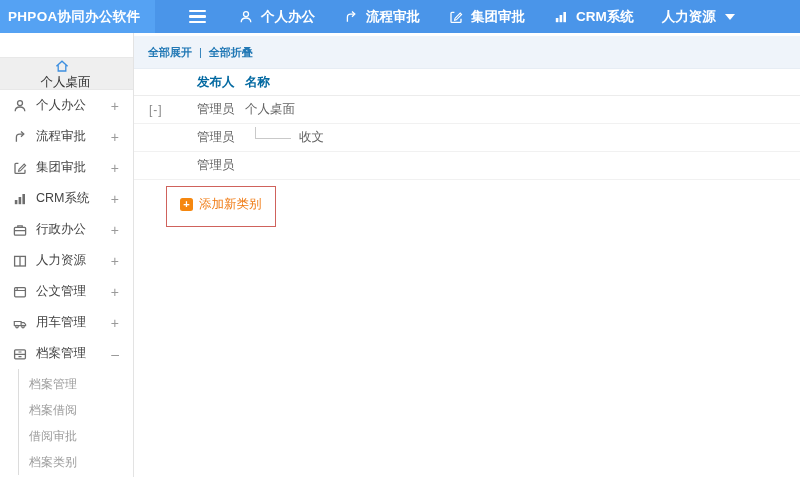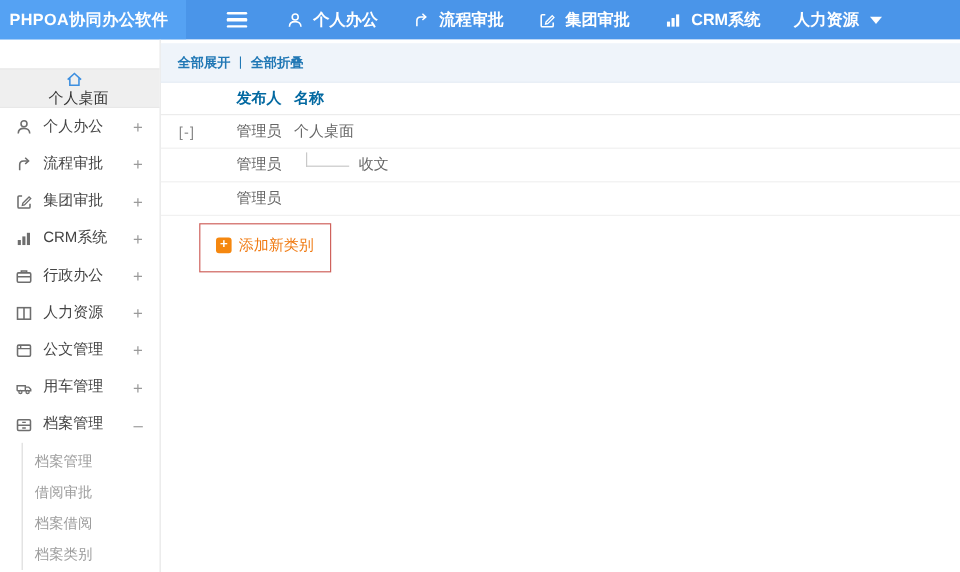--- a/index.html
+++ b/index.html
@@ -233,22 +233,22 @@
       <span class="side-icon">
           <svg viewBox="0 0 16 16">
             <use href="#i-archive"></use>
           </svg>
         </span>
       <span>档案管理</span>
       <span class="side-plus">–</span>
     </div>
     <div class="subnav">
       <div class="sub-item">档案管理</div>
+      <div class="sub-item">档案借阅</div>
       <div class="sub-item">借阅审批</div>
-      <div class="sub-item">档案借阅</div>
       <div class="sub-item">档案类别</div>
     </div>
   </aside>
 
   <main class="content">
 
     <div class="toolbar">
       <a>全部展开</a>
       <span class="sep">|</span>
       <a>全部折叠</a>

